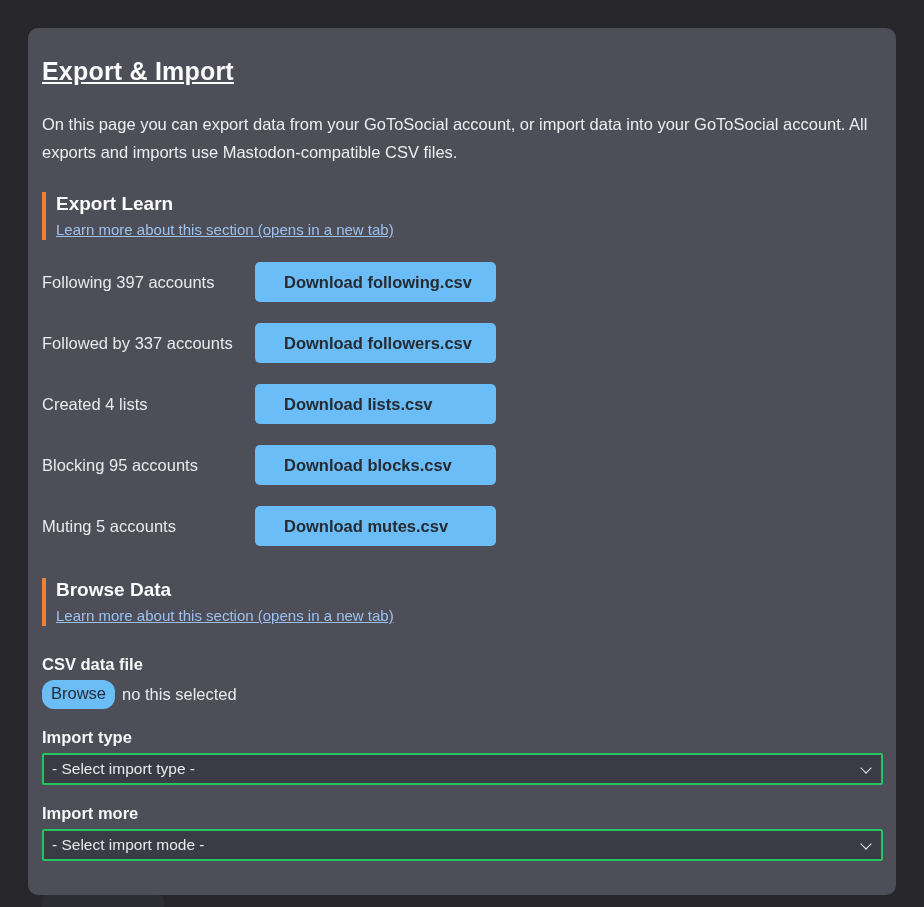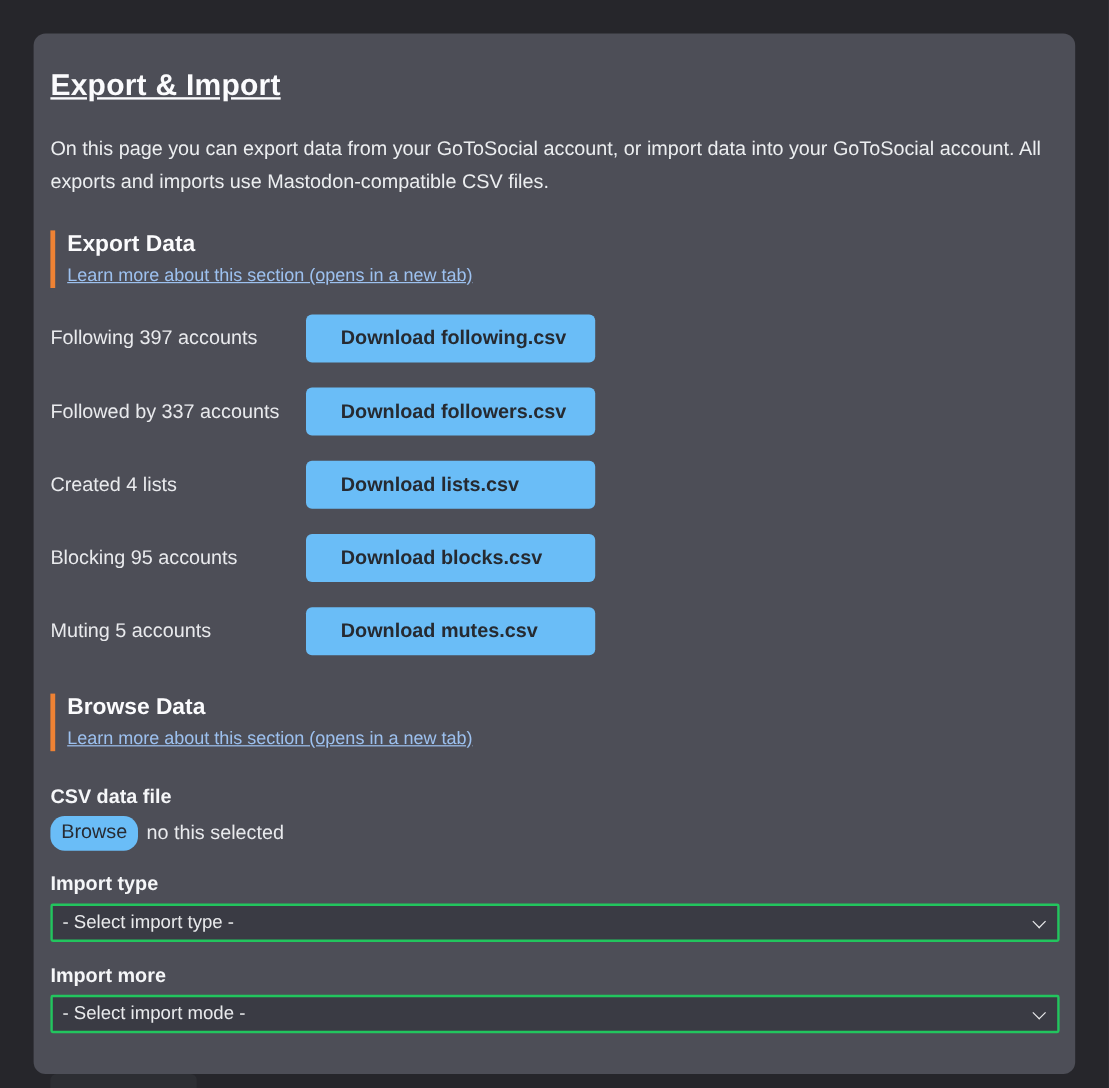--- a/index.html
+++ b/index.html
@@ -159,21 +159,21 @@
 </head>
 <body>
 
 <div class="card">
 
   <h1>Export &amp; Import</h1>
 
   <p class="intro">On this page you can export data from your GoToSocial account, or import data into your GoToSocial account. All exports and imports use Mastodon-compatible CSV files.</p>
 
   <div class="section-header">
-    <h2>Export Data</h2>
+    <h2>Export Learn</h2>
     <a class="learn-link">Learn more about this section (opens in a new tab)</a>
   </div>
 
   <div class="export-rows">
     <div class="export-row">
       <span class="row-label">Following 397 accounts</span>
       <button class="download-btn">Download following.csv</button>
     </div>
     <div class="export-row">
       <span class="row-label">Followed by 337 accounts</span>

